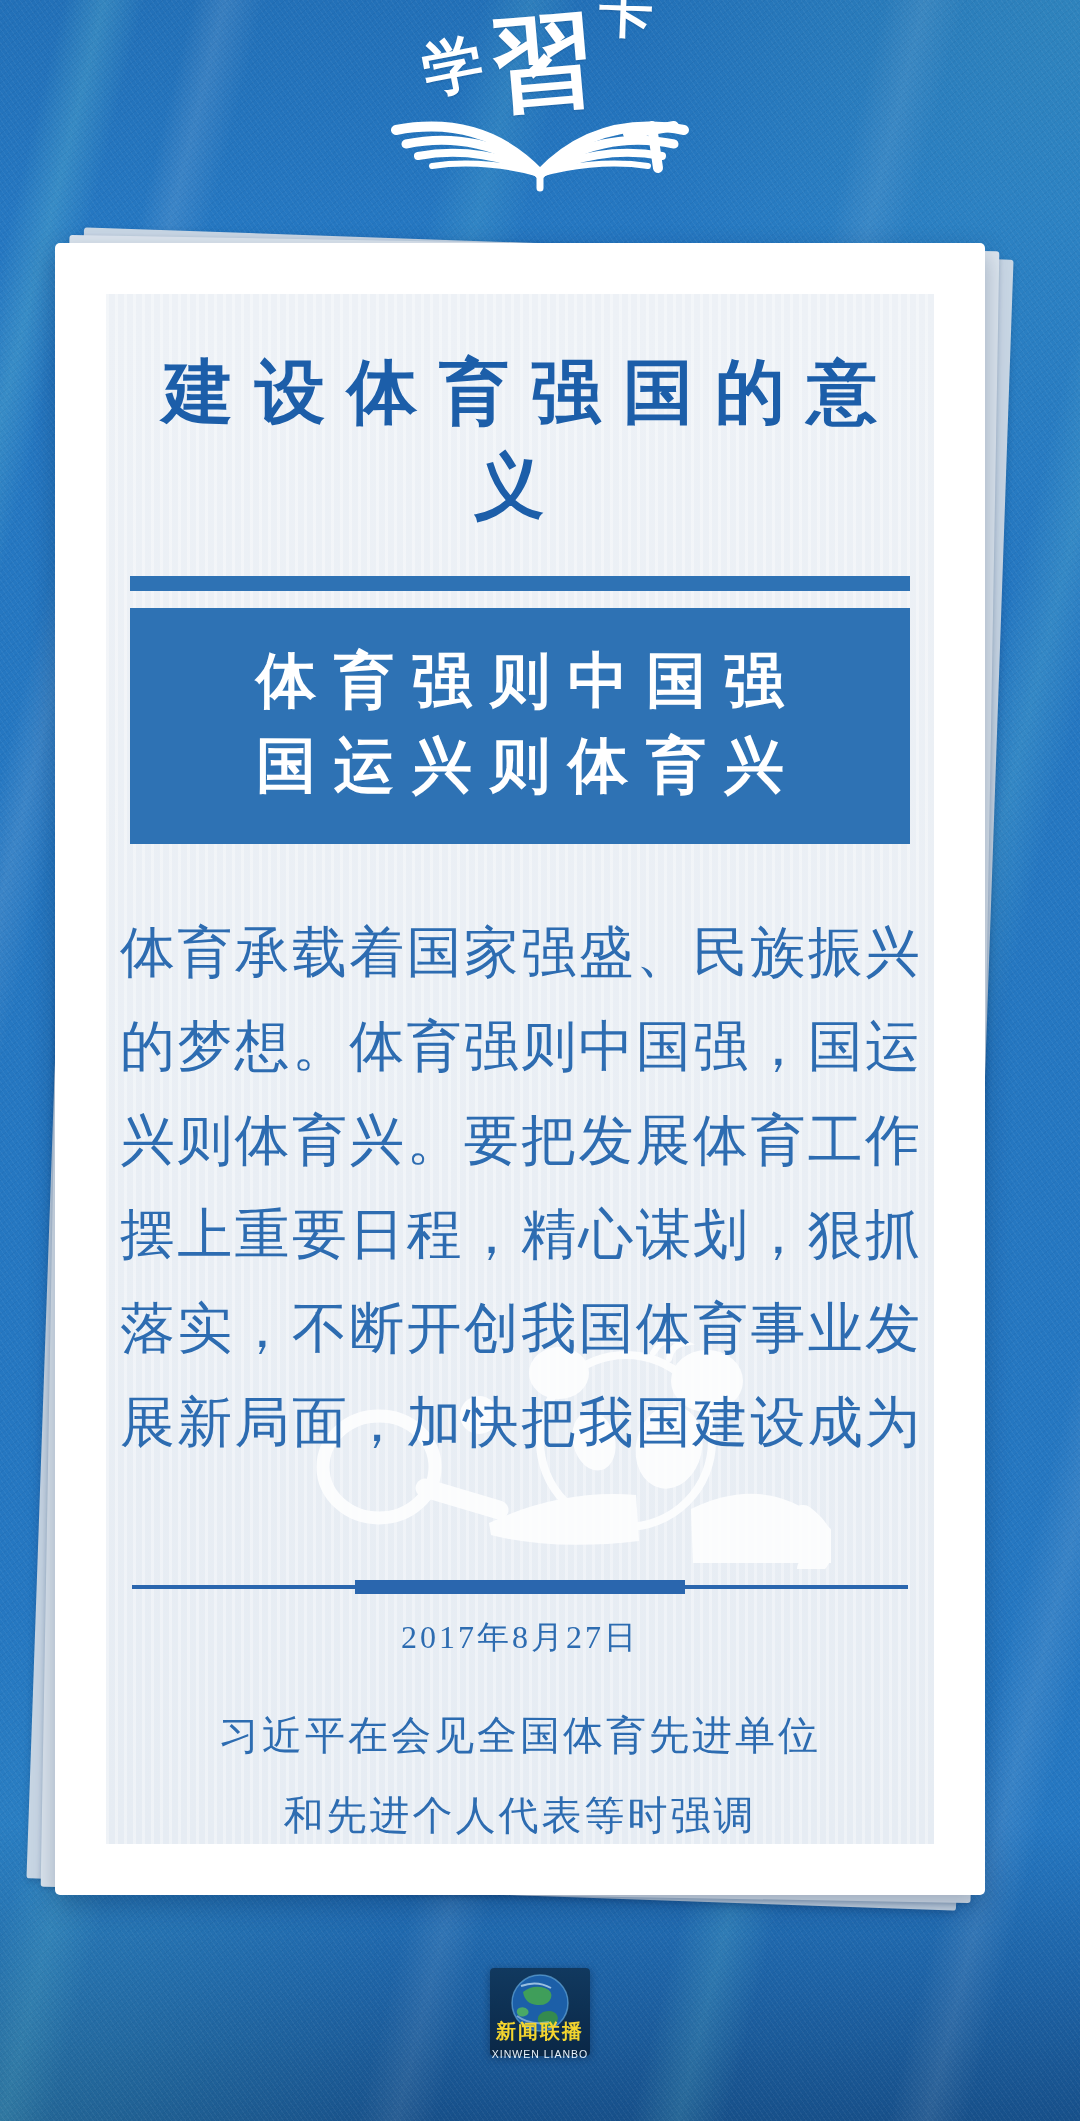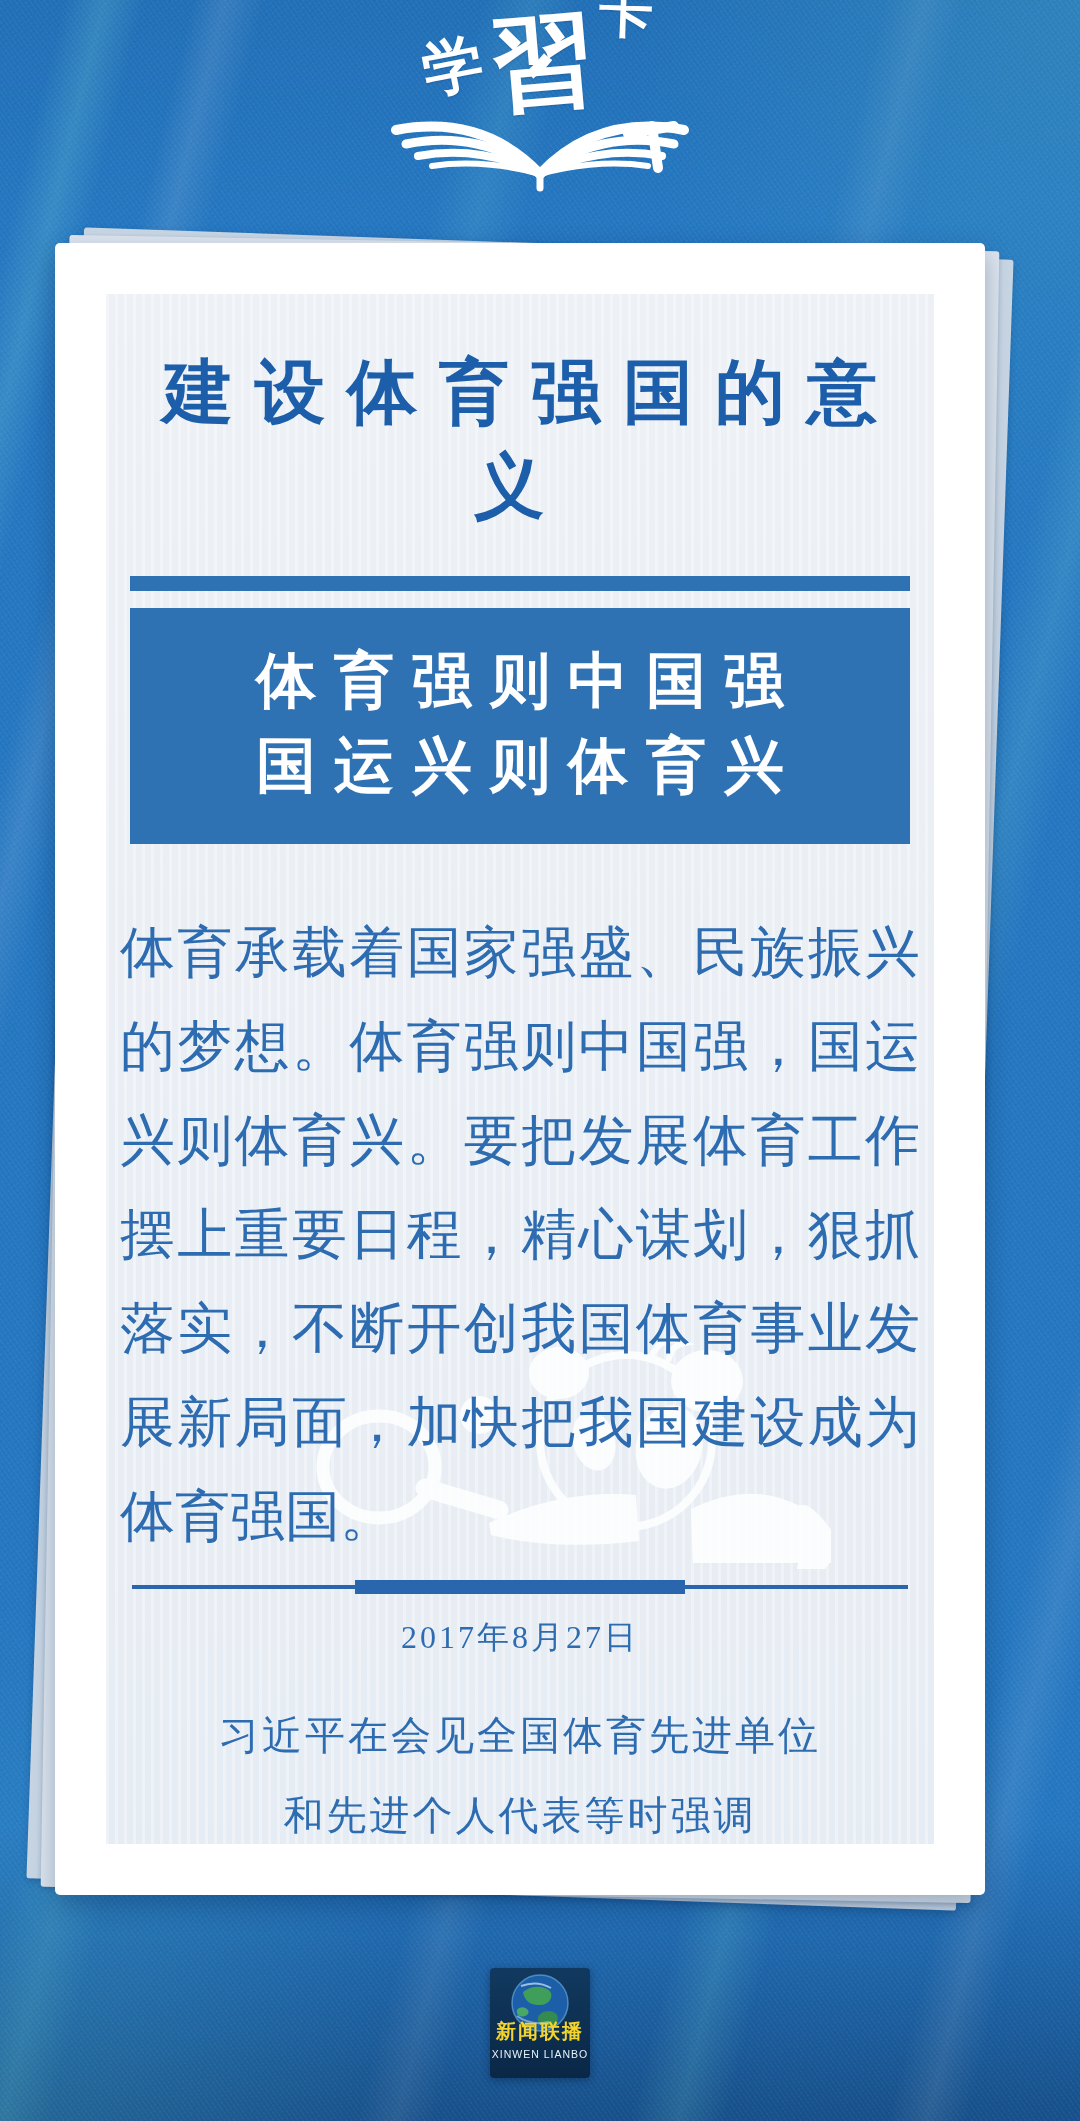--- a/index.html
+++ b/index.html
@@ -93,21 +93,21 @@
     font-family:"Liberation Serif","DejaVu Serif",serif;
     font-size:32px;color:#2d6cb1;letter-spacing:3px;
   }
   .quote-attr{
     font-family:"Liberation Serif","DejaVu Serif",serif;
     font-size:40px;line-height:80px;color:#2d6cb1;letter-spacing:3px;
   }
   .quote-attr.first{margin-top:36px;}
   
   .footer-logo{
-    position:absolute;left:490px;top:1968px;width:100px;height:110px;z-index:3;
+    position:absolute;left:490px;top:1968px;width:100px;height:88px;z-index:3;
     background:linear-gradient(180deg,#11395f 0%,#0a2746 100%);
     border-radius:4px;text-align:center;box-shadow:0 2px 8px rgba(0,20,50,0.4);
   }
   .footer-globe{display:block;margin:4px auto 0;}
   .footer-cn{margin-top:-16px;font-size:20px;font-weight:bold;color:#f4d52e;letter-spacing:2px;
     font-family:"Liberation Sans","DejaVu Sans",sans-serif;}
   .footer-en{margin-top:3px;font-size:10.5px;color:#e8f2fb;letter-spacing:1px;font-weight:normal;
     font-family:"Liberation Sans","DejaVu Sans",sans-serif;}
 </style>
 </head>
@@ -173,21 +173,20 @@
           </div>
         </div>
 
         <div class="body-text">
           <div class="body-line">体育承载着国家强盛、民族振兴</div>
           <div class="body-line">的梦想。体育强则中国强，国运</div>
           <div class="body-line">兴则体育兴。要把发展体育工作</div>
           <div class="body-line">摆上重要日程，精心谋划，狠抓</div>
           <div class="body-line">落实，不断开创我国体育事业发</div>
           <div class="body-line">展新局面，加快把我国建设成为</div>
-          <div class="body-line last">体育强国。</div>
         </div>
       </div>
 
       <div class="divider">
         <div class="divider-thin"></div>
         <div class="divider-thick"></div>
       </div>
 
       <div class="date-block">
         <div class="quote-date">2017年8月27日</div>

